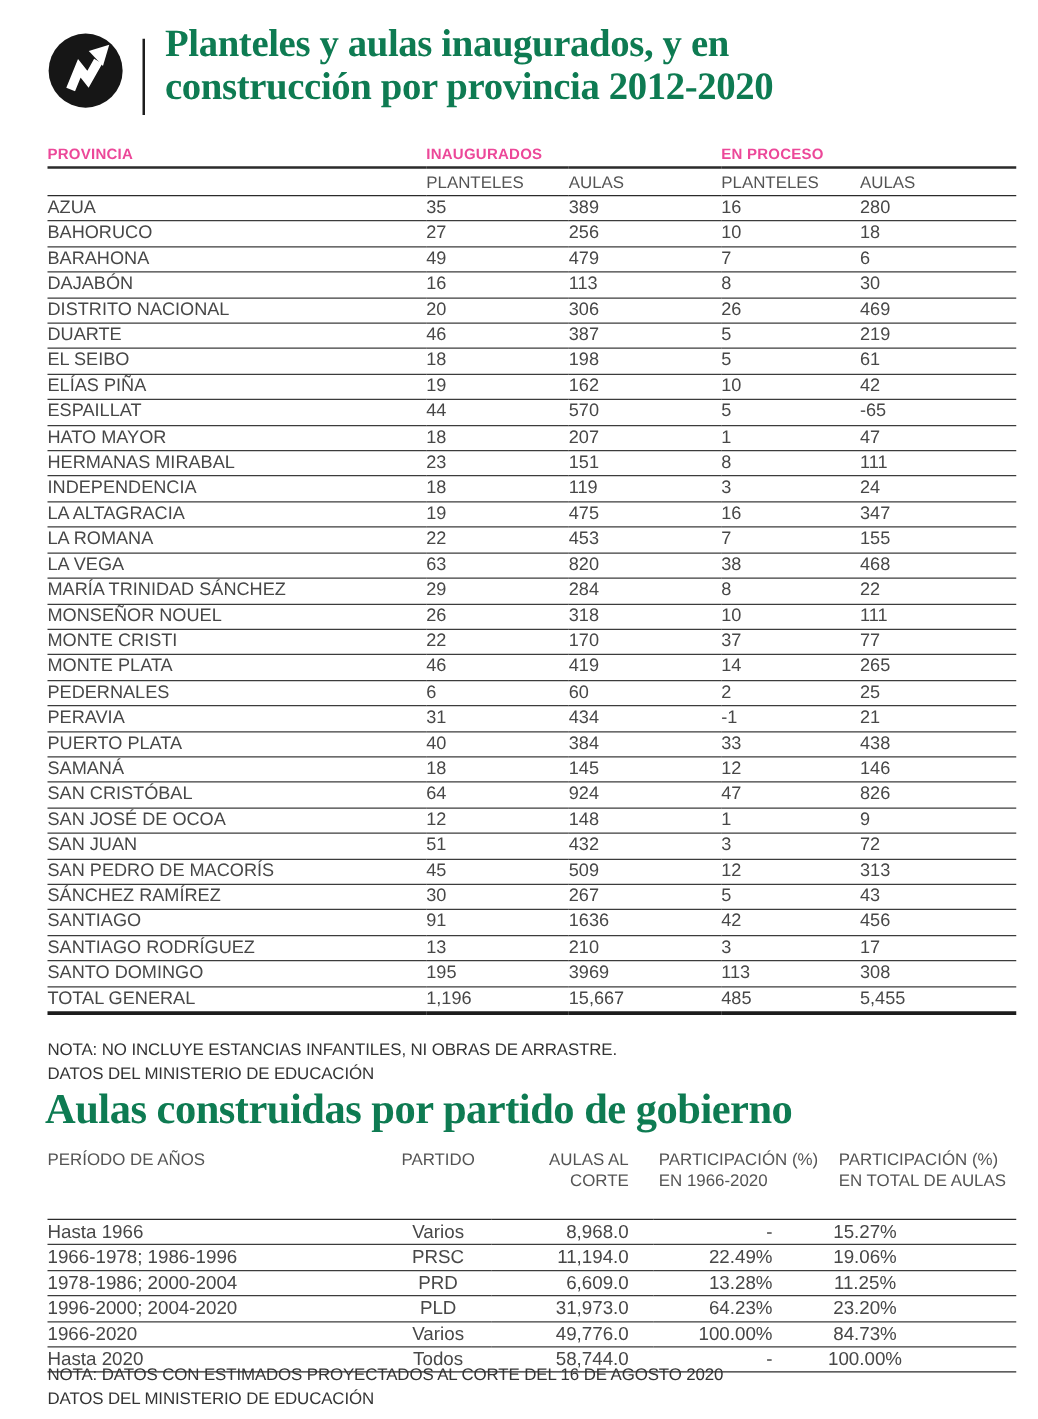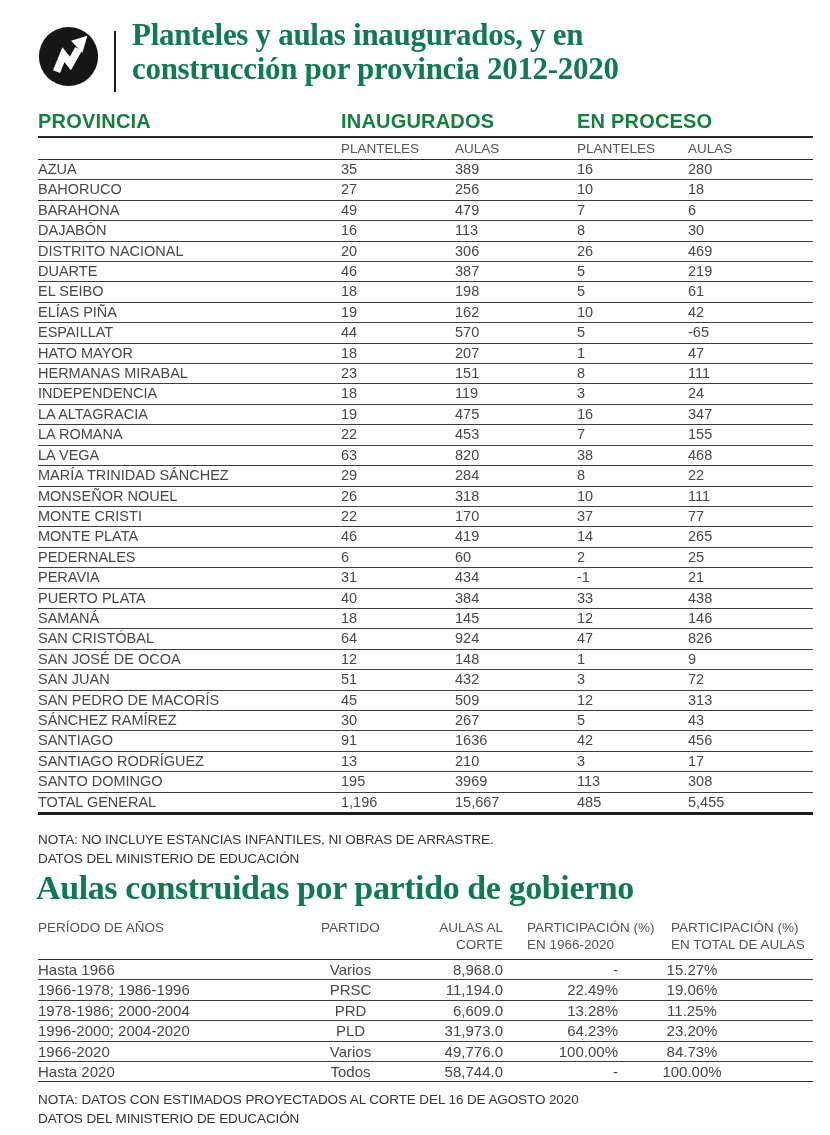--- a/index.html
+++ b/index.html
@@ -19,21 +19,21 @@
   h1.title1 span { display:block; }
 
   
   table { border-collapse:collapse; table-layout:fixed; }
   th, td { padding:0; white-space:nowrap; overflow:visible; }
 
   
   .t1 { position:absolute; left:38px; top:110px; width:775px; }
   .t1 th { text-align:left; }
   .t1 .h1th {
-    height:20px; font-size:20px; font-weight:bold; color:#15803d;
+    height:20px; font-size:12px; font-weight:bold; color:#ec4899;
     letter-spacing:0.2px; border-bottom:2px solid var(--line,#2b2b2b); vertical-align:bottom; padding-bottom:3px;
   }
   .t1 .h2th {
     height:21px; font-size:13.5px; font-weight:normal; color:#545454;
     border-bottom:1.5px solid var(--line,#2b2b2b); vertical-align:middle;margin-left:12px;
   }
   .t1 td {
     height:19.4px; line-height:19.4px; font-size:14.5px; color:#474747;
     border-bottom:1px solid #3c3c3c;
   }
@@ -50,21 +50,21 @@
   h2.title2 {
     position:absolute; left:36px; top:869px; margin:0; width:760px;
     font-family:"Liberation Serif", serif; font-weight:bold;
     font-size:34px; line-height:38px; letter-spacing:-0.4px; color:var(--accent,#0e7b52);
   }
 
   
   .t2 { position:absolute; left:38px; top:919px; width:775px; }
   .t2 th {
     font-size:13.5px; font-weight:normal; color:#545454; line-height:17px;
-    vertical-align:top; padding-bottom:6px; border-bottom:1.5px solid var(--line,#2b2b2b);
+    vertical-align:top; padding-bottom:22px; border-bottom:1.5px solid var(--line,#2b2b2b);
   }
   .t2 td {
     height:19.4px; line-height:19.4px; font-size:15px; color:#474747;
     border-bottom:1px solid #3c3c3c;
   }
   .t2 tr:last-child td { border-bottom:1.5px solid #2b2b2b; }
   
   .t2 th:nth-child(1), .t2 td:nth-child(1) { text-align:left; }
   .t2 th:nth-child(2), .t2 td:nth-child(2) { text-align:center; }
   .t2 th:nth-child(3), .t2 td:nth-child(3) { text-align:right; padding-right:20px; }

